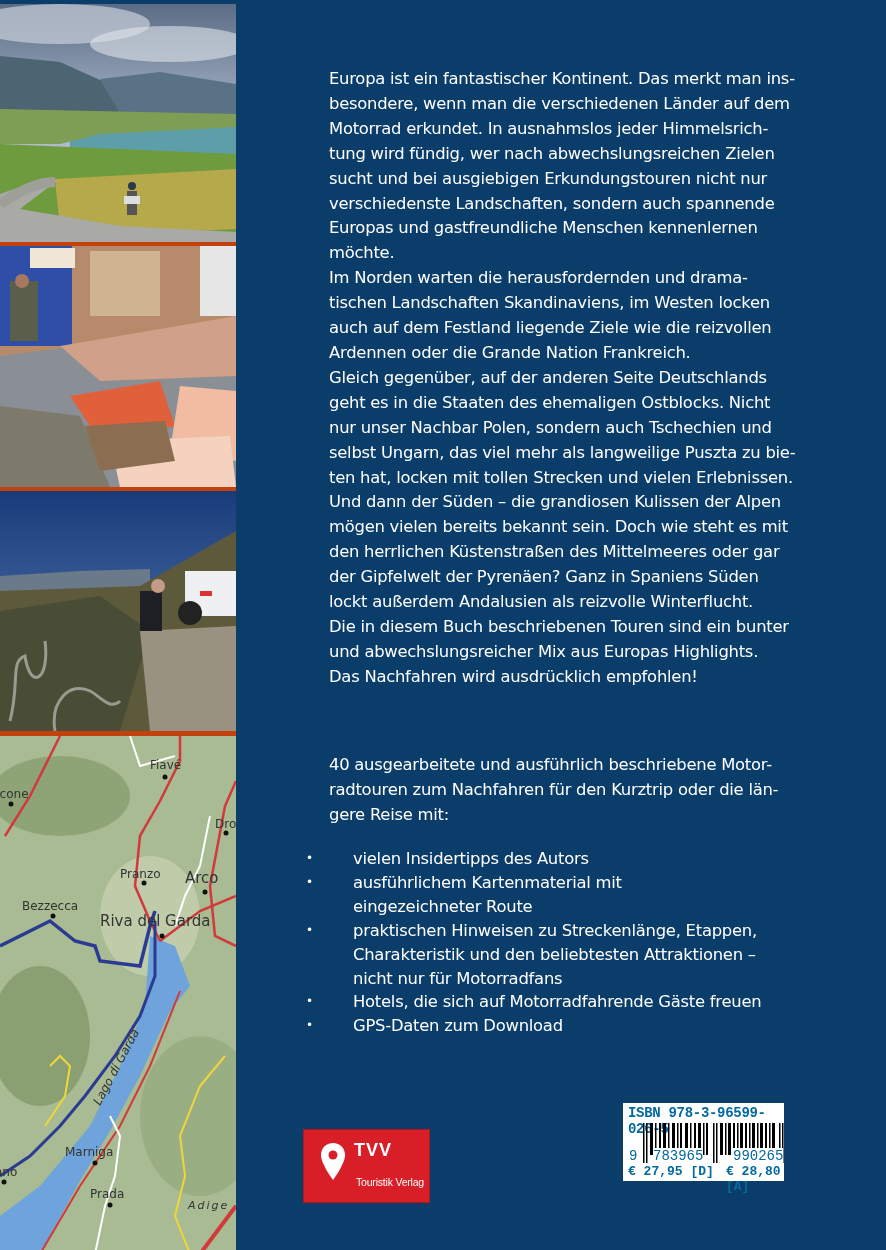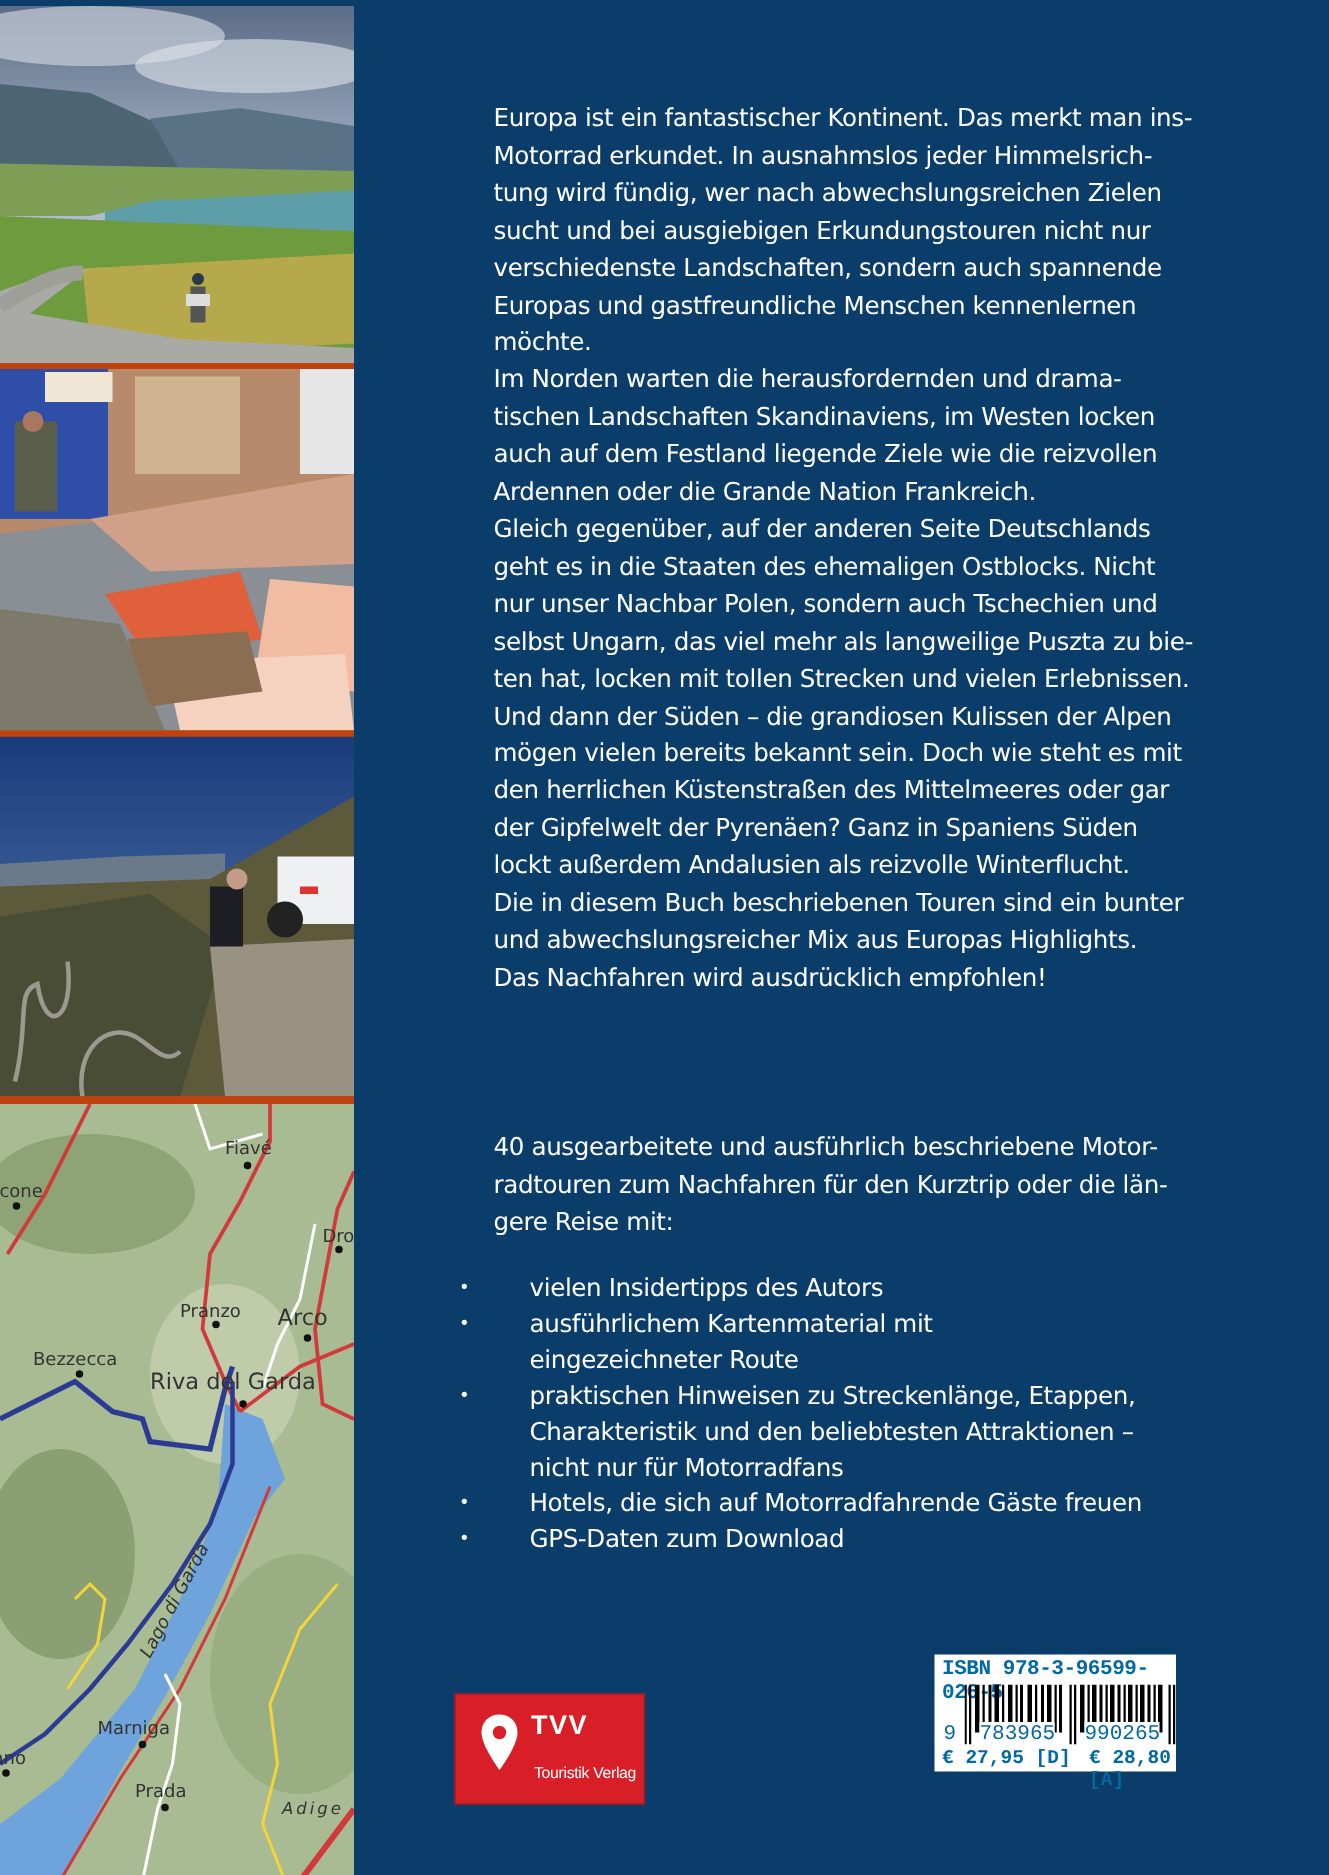--- a/index.html
+++ b/index.html
@@ -176,20 +176,21 @@
       <text class="maplabel" x="65" y="420" font-size="12" fill="#444">Marniga</text>
       <text class="maplabel" x="-5" y="440" font-size="12" fill="#444">ano</text>
       <text class="maplabel" x="90" y="462" font-size="12" fill="#444">Prada</text>
       <text class="maplabel" x="188" y="473" font-size="11" fill="#4a7fcf" font-style="italic" letter-spacing="2">Adige</text>
     </svg>
   </div>
 </div>
 
 <div class="content">
   <span class="para-line">Europa ist ein fantastischer Kontinent. Das merkt man ins-</span>
+  <span class="para-line">besondere, wenn man die verschiedenen Länder auf dem</span>
   <span class="para-line">Motorrad erkundet. In ausnahmslos jeder Himmelsrich-</span>
   <span class="para-line">tung wird fündig, wer nach abwechslungsreichen Zielen</span>
   <span class="para-line">sucht und bei ausgiebigen Erkundungstouren nicht nur</span>
   <span class="para-line">verschiedenste Landschaften, sondern auch spannende</span>
   <span class="para-line">Europas und gastfreundliche Menschen kennenlernen</span>
   <span class="para-line">möchte.</span>
   <span class="para-line">Im Norden warten die herausfordernden und drama-</span>
   <span class="para-line">tischen Landschaften Skandinaviens, im Westen locken</span>
   <span class="para-line">auch auf dem Festland liegende Ziele wie die reizvollen</span>
   <span class="para-line">Ardennen oder die Grande Nation Frankreich.</span>
@@ -284,16 +285,16 @@
       <rect x="117" y="0" width="3" height="32"></rect>
         <rect x="122" y="0" width="2" height="32"></rect>
       <rect x="126" y="0" width="1.5" height="32"></rect>
         <rect x="129" y="0" width="3" height="32"></rect>
       <rect x="136" y="0" width="1.5" height="40"></rect>
         <rect x="139" y="0" width="1.5" height="40"></rect>
     </g>
   </svg>
   <span class="bc-num" style="left:6px;">9</span>
   <span class="bc-num" style="left:30px;">783965</span>
-  <span class="bc-num" style="left:100px;">990265</span>
+  <span class="bc-num" style="left:110px;">990265</span>
   <span class="price" style="left:5px;">€ 27,95 [D]</span>
   <span class="price" style="left:103px;">€ 28,80 [A]</span>
 </div>
 
 </body></html>

